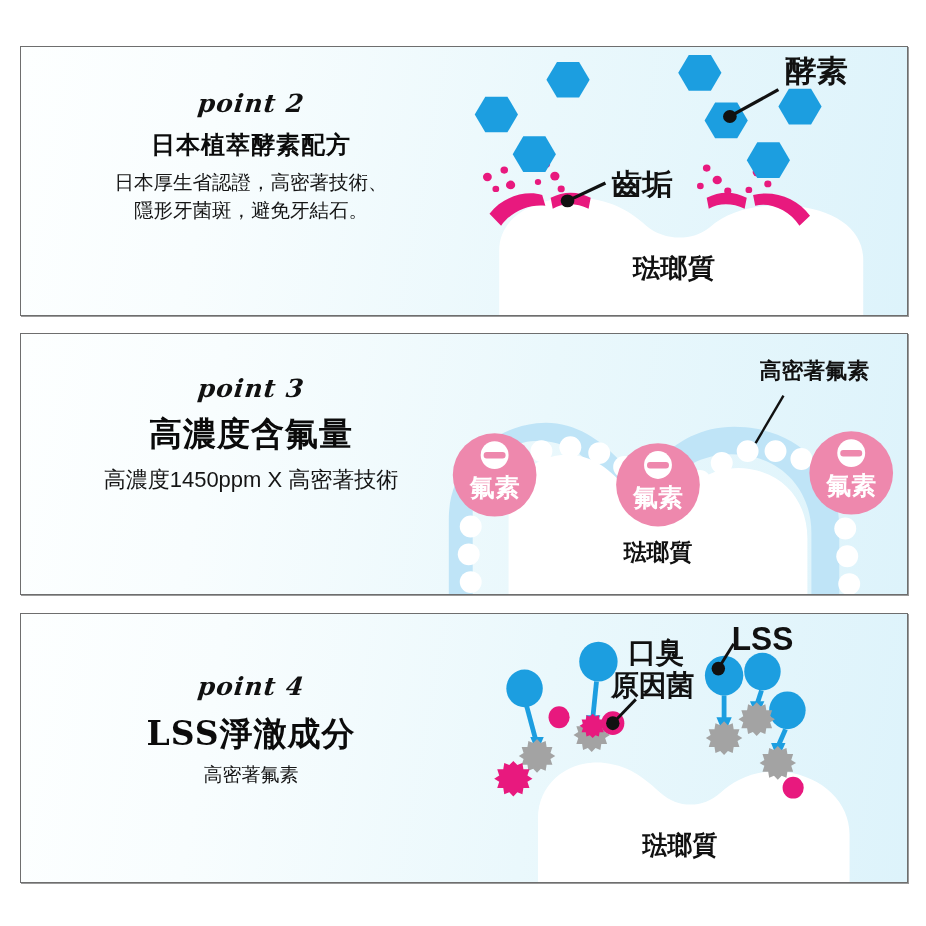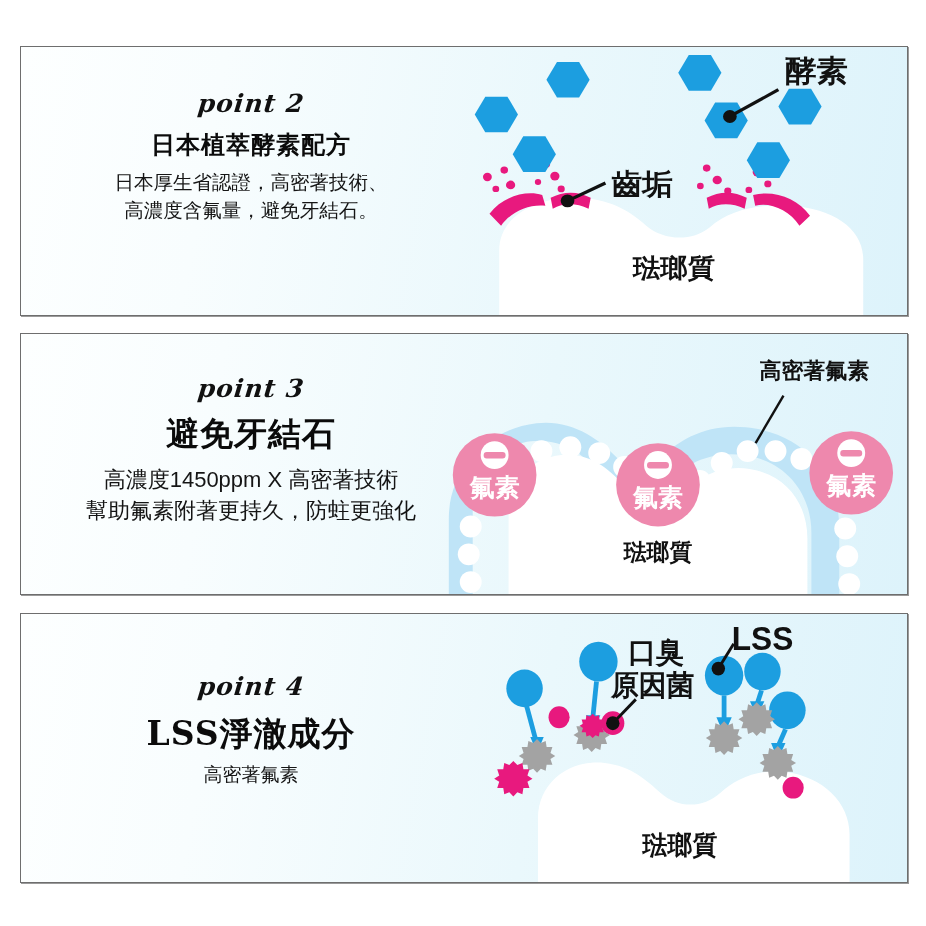--- a/index.html
+++ b/index.html
@@ -85,21 +85,21 @@
 
 <div class="page">
 
   <section class="panel" id="panel-1">
 
     <div class="text-col">
       <div class="point-label" id="p1-point">point 2</div>
       <div class="headline" id="p1-head">日本植萃酵素配方</div>
       <div class="sub" id="p1-sub">
         <div>日本厚生省認證，高密著技術、</div>
-        <div>高濃度含氟量，避免牙結石。</div>
+        <div>隱形牙菌斑，避免牙結石。</div>
       </div>
     </div>
 
     <div class="art" id="art-1">
       <svg viewBox="0 0 442 270" preserveAspectRatio="none">
 
         <path d="M20,270 L20,205 C20,168 44,150 66,152 C86,154 96,168 104,180
                  C114,195 130,196 140,182 C152,164 168,158 186,160
                  C212,163 228,184 228,214 L228,270 Z" transform="translate(22,0) scale(1.66,1)" fill="#ffffff"></path>
 
@@ -150,24 +150,23 @@
 
         <text class="cjk-label" x="221" y="232" font-size="26" text-anchor="middle">琺瑯質</text>
       </svg>
     </div>
   </section>
 
   <section class="panel" id="panel-2">
 
     <div class="text-col">
       <div class="point-label" id="p2-point">point 3</div>
-      <div class="headline" id="p2-head">避免牙結石</div>
+      <div class="headline" id="p2-head">高濃度含氟量</div>
       <div class="sub" id="p2-sub">
         <div>高濃度1450ppm X 高密著技術</div>
-        <div>幫助氟素附著更持久，防蛀更強化</div>
       </div>
     </div>
 
     <div class="art" id="art-2">
       <svg viewBox="0 0 508 262" preserveAspectRatio="none">
 
         <path d="M36,262 L36,176 C36,132 72,104 110,108 C142,112 158,134 172,150
                  C190,170 214,170 232,150 C252,128 278,118 308,122
                  C352,128 376,162 376,200 L376,262 L404,262 L404,196
                  C404,146 372,100 310,94 C272,90 242,106 222,128

